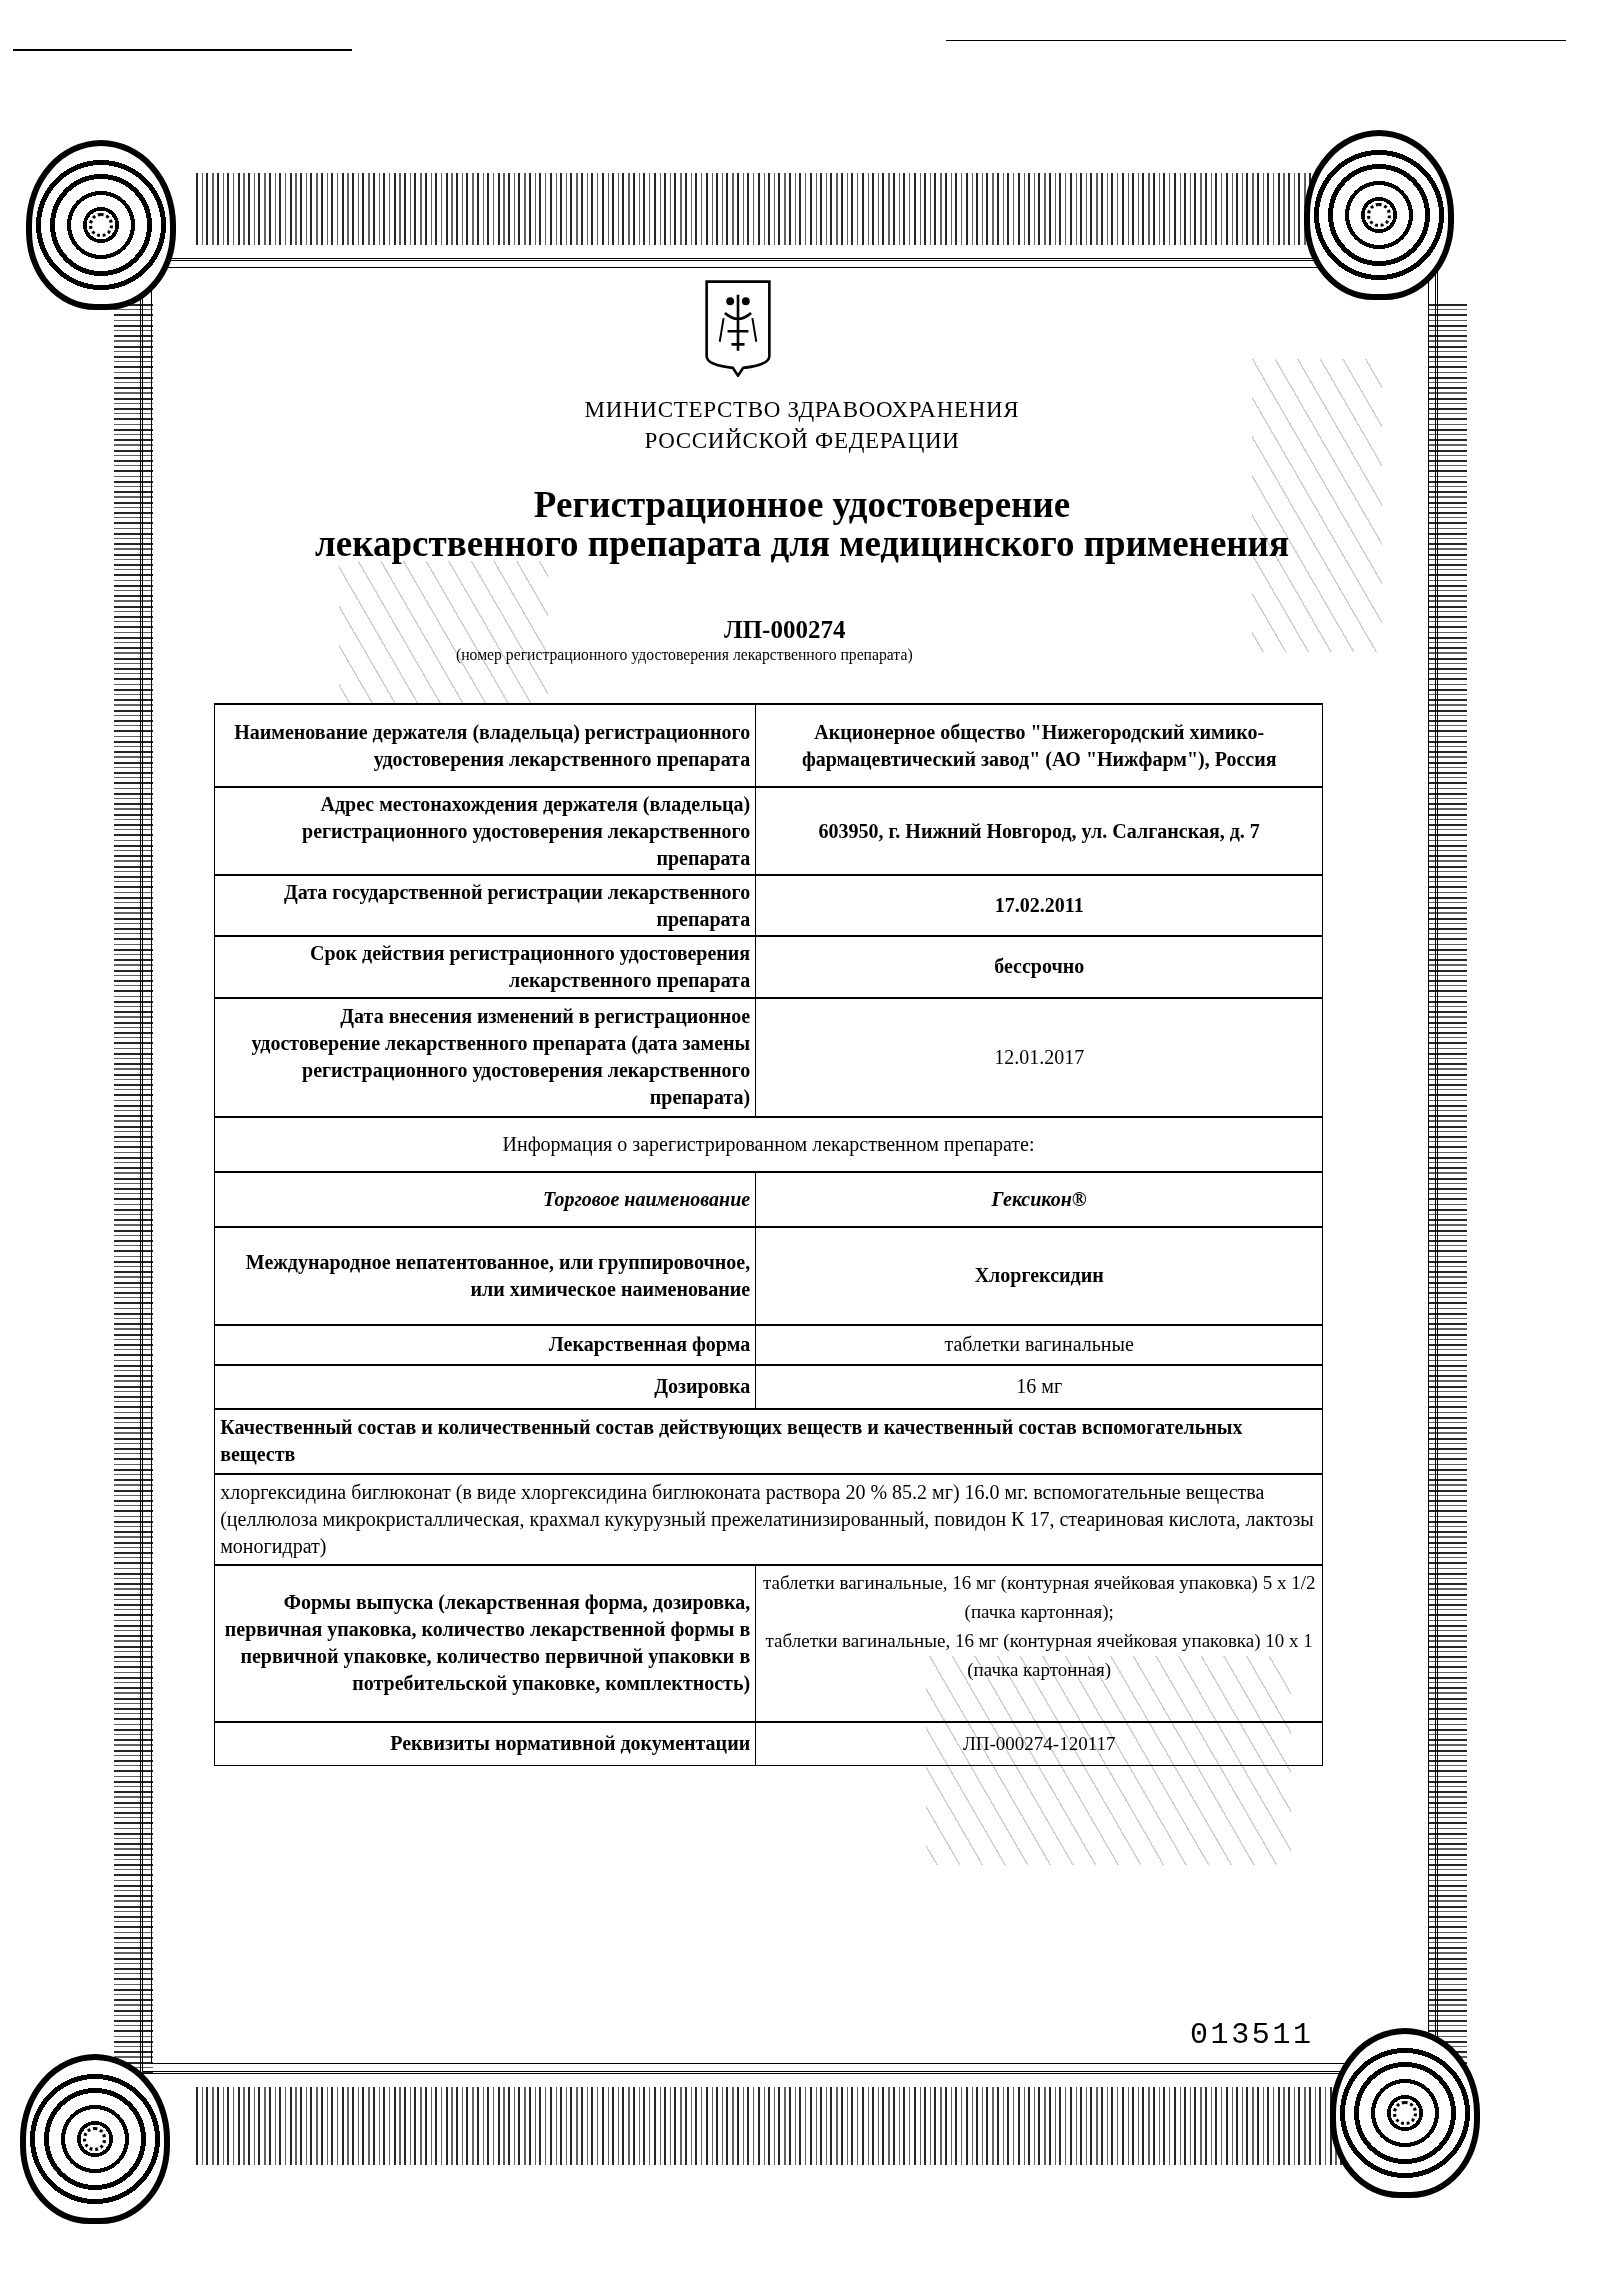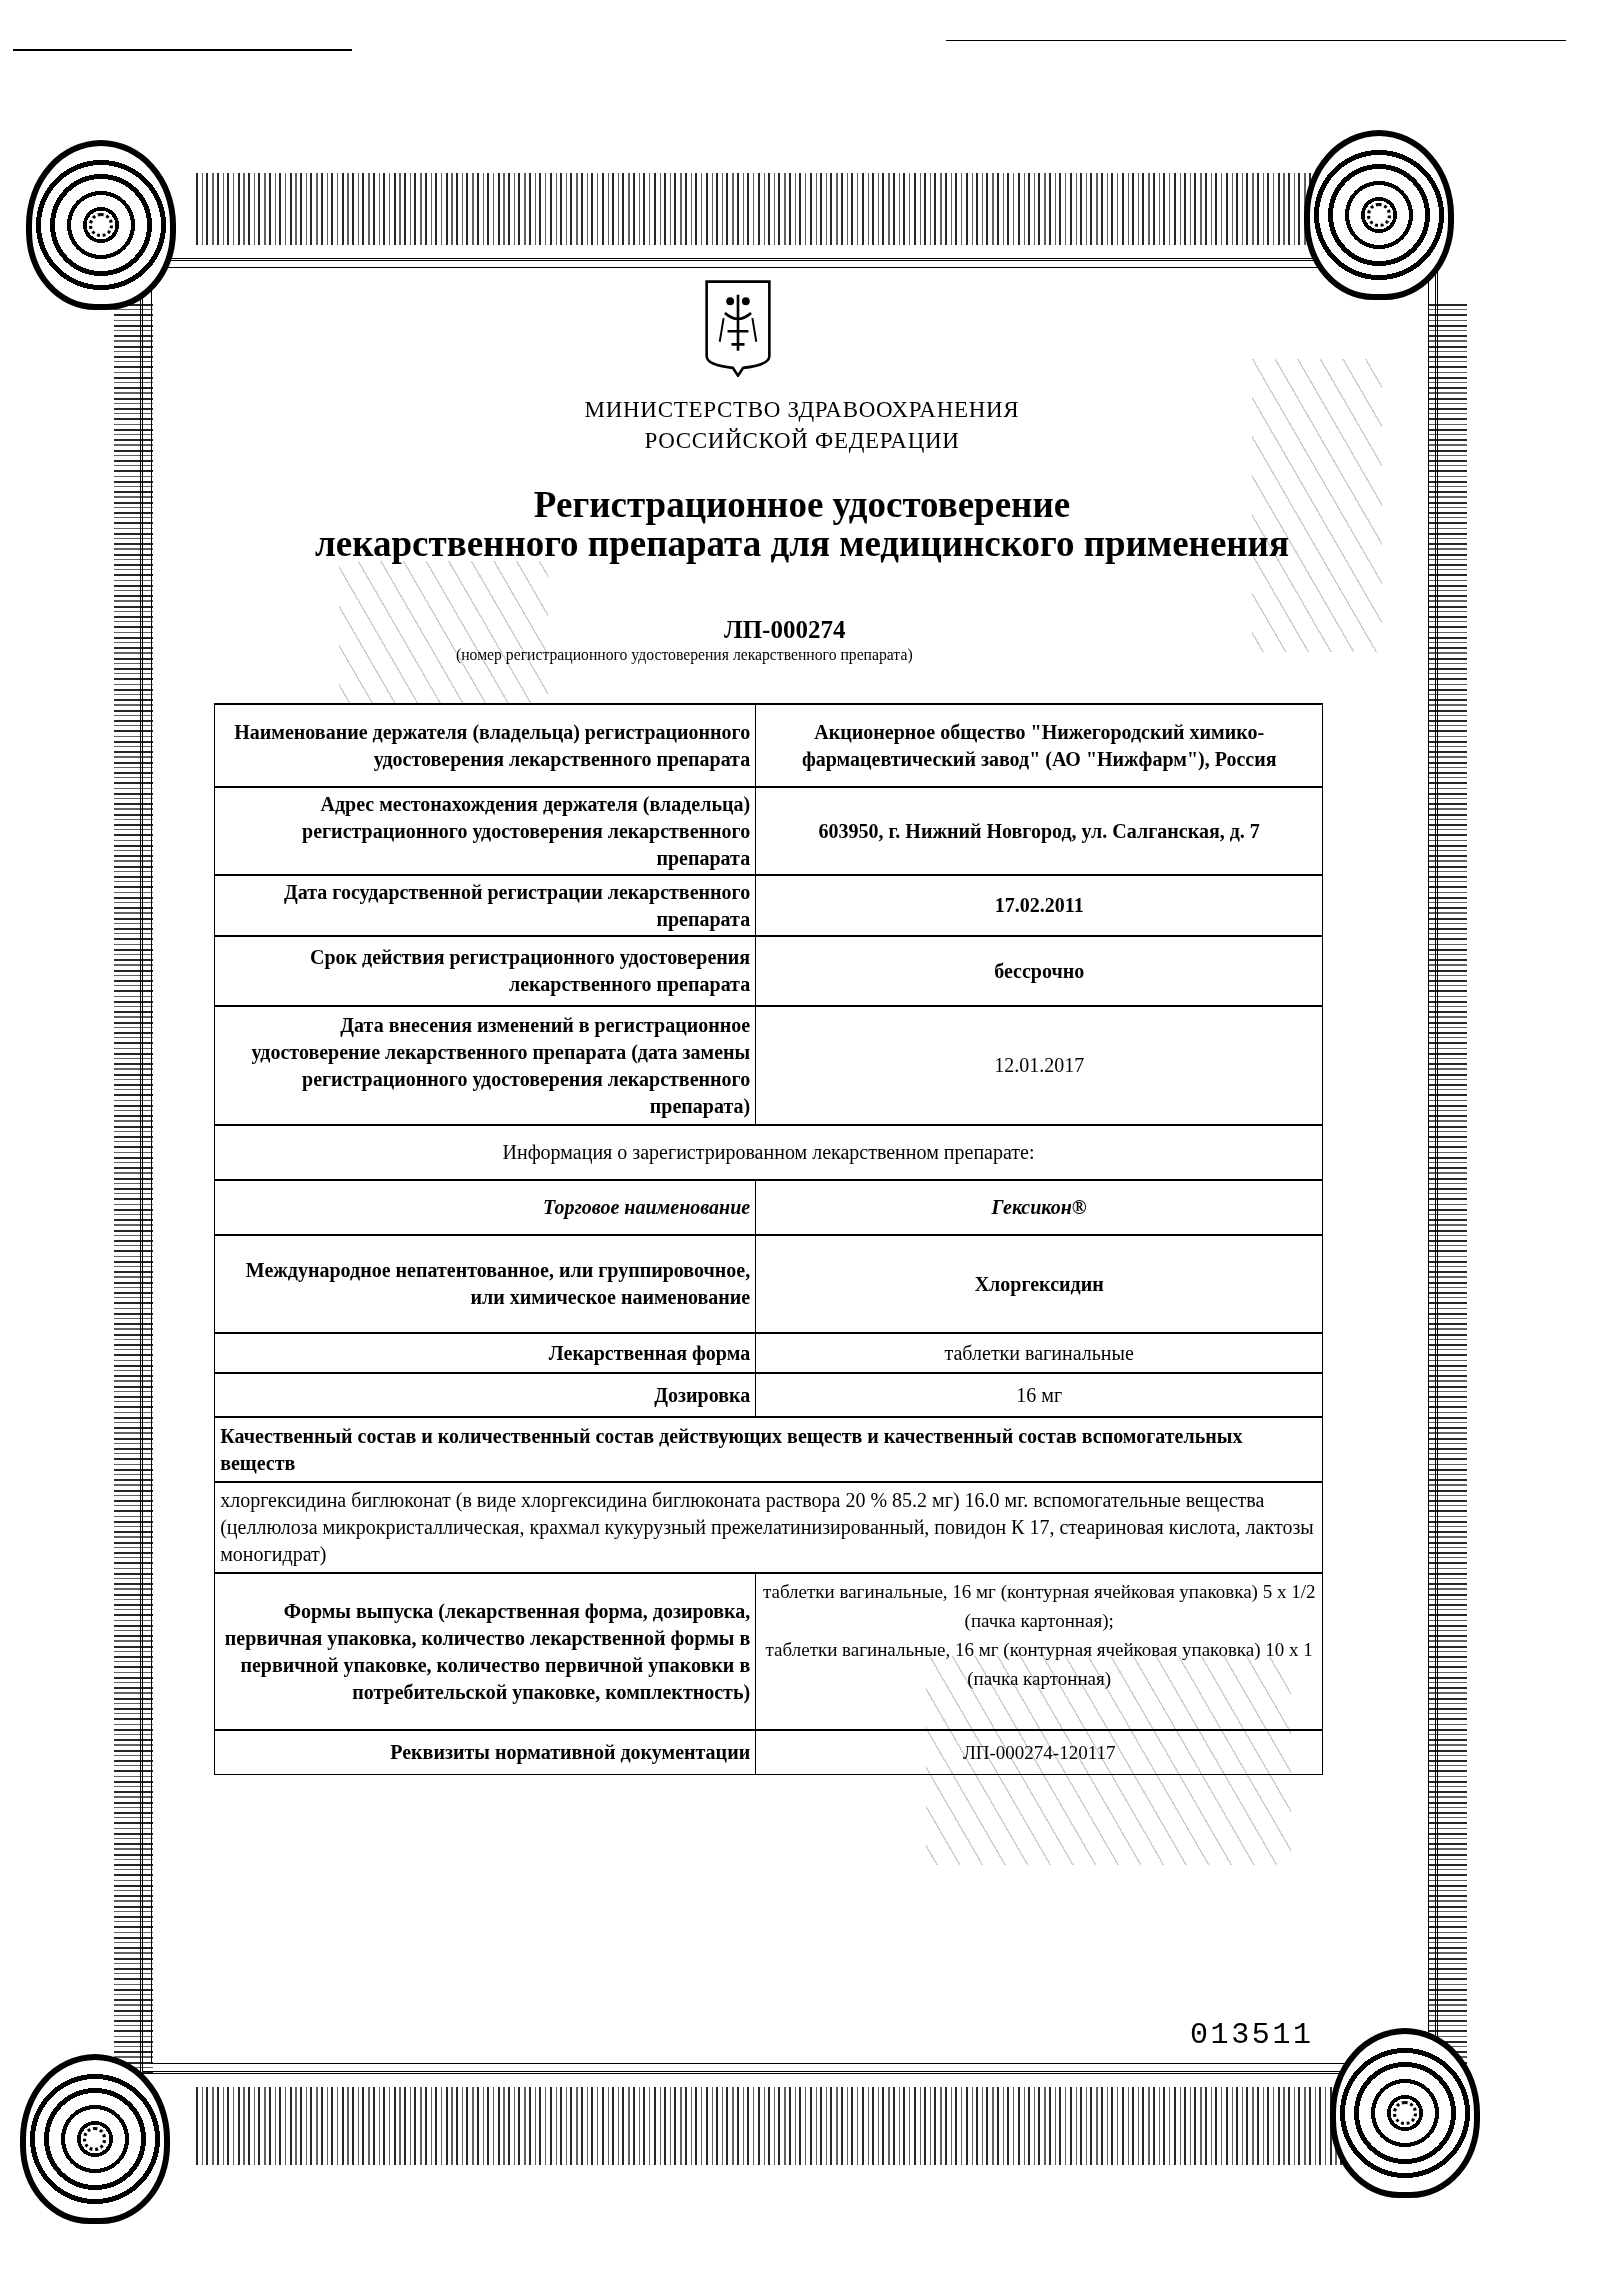--- a/index.html
+++ b/index.html
@@ -98,21 +98,21 @@
       <td class="value">Акционерное общество "Нижегородский химико-фармацевтический завод" (АО "Нижфарм"), Россия</td>
     </tr>
     <tr style="height:83px;">
       <td class="label">Адрес местонахождения держателя (владельца) регистрационного удостоверения лекарственного препарата</td>
       <td class="value">603950, г. Нижний Новгород, ул. Салганская, д. 7</td>
     </tr>
     <tr style="height:51px;">
       <td class="label">Дата государственной регистрации лекарственного препарата</td>
       <td class="value">17.02.2011</td>
     </tr>
-    <tr style="height:70px;">
+    <tr style="height:61px;">
       <td class="label">Срок действия регистрационного удостоверения лекарственного препарата</td>
       <td class="value">бессрочно</td>
     </tr>
     <tr style="height:119px;">
       <td class="label">Дата внесения изменений в регистрационное удостоверение лекарственного препарата (дата замены регистрационного удостоверения лекарственного препарата)</td>
       <td class="value" style="font-weight:normal;">12.01.2017</td>
     </tr>
     <tr style="height:55px;">
       <td class="full" colspan="2">Информация о зарегистрированном лекарственном препарате:</td>
     </tr>

